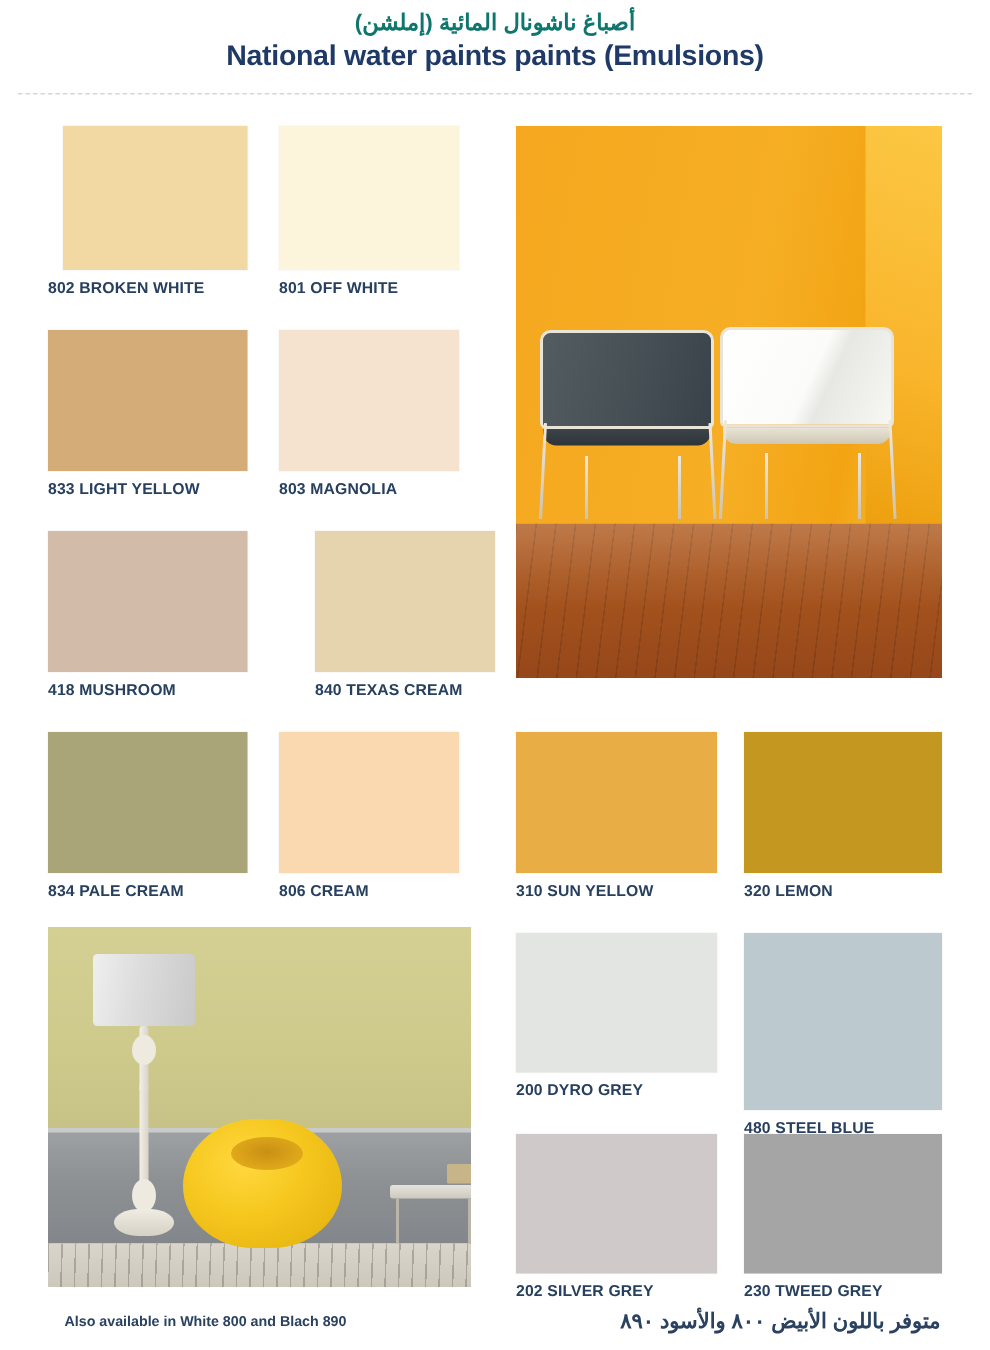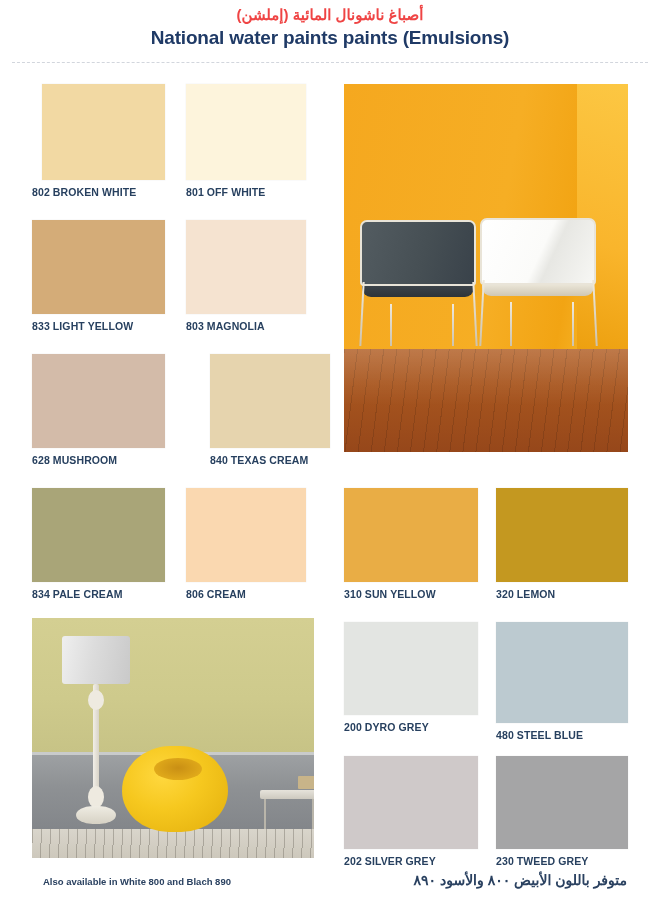--- a/index.html
+++ b/index.html
@@ -7,21 +7,21 @@
     width: 660px; height: 900px;
     background: #ffffff;
     font-family: "Liberation Sans", sans-serif;
     overflow: hidden;
   }
   #page { position: relative; width: 660px; height: 900px; background: #fff; }
 
   
   .hdr-ar {
     position: absolute; left: 0; top: 6px; width: 660px;
-    text-align: center; color: #ef4444;
+    text-align: center; color: #0f766e;
     font-size: 15px; font-weight: bold;
     direction: rtl; letter-spacing: .2px;
   }
   .hdr-en {
     position: absolute; left: 0; top: 27px; width: 660px;
     text-align: center; color: #1f3a66;
     font-size: 19px; font-weight: bold; letter-spacing: -.2px;
   }
   .divider {
     position: absolute; left: 12px; top: 62px; width: 636px; height: 0;
@@ -164,21 +164,21 @@
       <div class="swatch" style="left: 32px; top: 220px; width: 133px; height: 94px;">
         <div class="chip" style="background: rgb(212, 172, 120);"></div>
         <div class="lbl">833 LIGHT YELLOW</div>
       </div>
       <div class="swatch" style="left: 186px; top: 220px; width: 120px; height: 94px;">
         <div class="chip" style="background: rgb(245, 227, 208);"></div>
         <div class="lbl">803 MAGNOLIA</div>
       </div>
       <div class="swatch" style="left: 32px; top: 354px; width: 133px; height: 94px;">
         <div class="chip" style="background: rgb(211, 187, 169);"></div>
-        <div class="lbl">628 MUSHROOM</div>
+        <div class="lbl">418 MUSHROOM</div>
       </div>
       <div class="swatch" style="left: 186px; top: 354px; width: 120px; height: 94px; margin-left: 24px;">
         <div class="chip" style="background: rgb(230, 212, 174);"></div>
         <div class="lbl">840 TEXAS CREAM</div>
       </div>
       <div class="swatch" style="left: 32px; top: 488px; width: 133px; height: 94px;">
         <div class="chip" style="background: rgb(169, 165, 120);"></div>
         <div class="lbl">834 PALE CREAM</div>
       </div>
       <div class="swatch" style="left: 186px; top: 488px; width: 120px; height: 94px;">
@@ -190,21 +190,21 @@
         <div class="lbl">310 SUN YELLOW</div>
       </div>
       <div class="swatch" style="left: 496px; top: 488px; width: 132px; height: 94px;">
         <div class="chip" style="background: rgb(196, 152, 32);"></div>
         <div class="lbl">320 LEMON</div>
       </div>
       <div class="swatch" style="left: 344px; top: 622px; width: 134px; height: 93px;">
         <div class="chip" style="background: rgb(227, 229, 226);"></div>
         <div class="lbl">200 DYRO GREY</div>
       </div>
-      <div class="swatch" style="left: 496px; top: 622px; width: 132px; height: 101px;">
+      <div class="swatch" style="left: 496px; top: 622px; width: 132px; height: 118px;">
         <div class="chip" style="background: rgb(188, 202, 208);"></div>
         <div class="lbl">480 STEEL BLUE</div>
       </div>
       <div class="swatch" style="left: 344px; top: 756px; width: 134px; height: 93px;">
         <div class="chip" style="background: rgb(207, 201, 201);"></div>
         <div class="lbl">202 SILVER GREY</div>
       </div>
       <div class="swatch" style="left: 496px; top: 756px; width: 132px; height: 93px;">
         <div class="chip" style="background: rgb(165, 165, 166);"></div>
         <div class="lbl">230 TWEED GREY</div>

